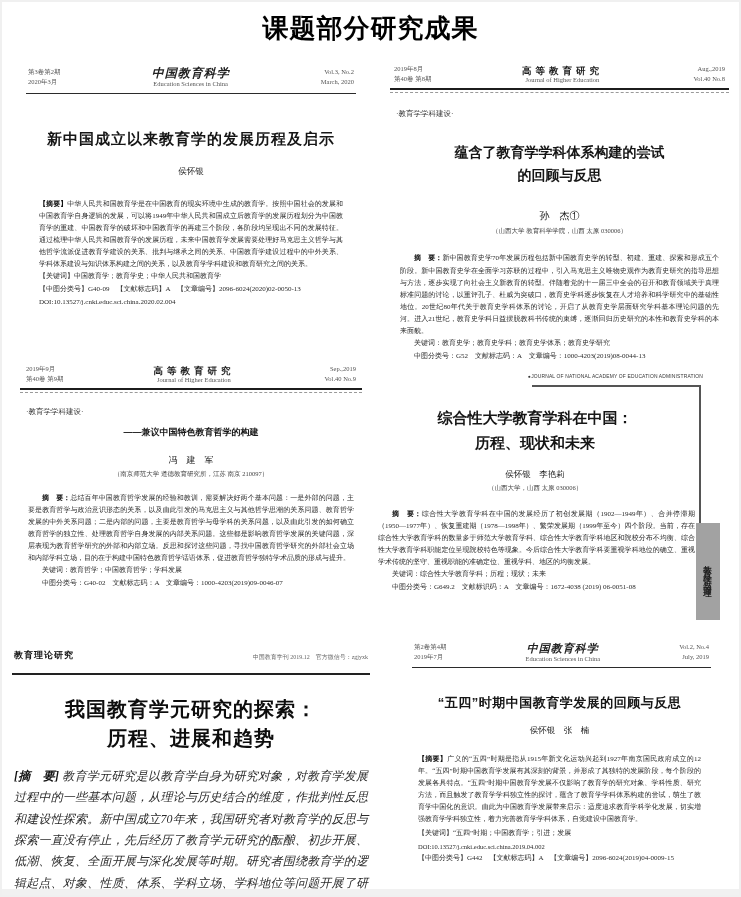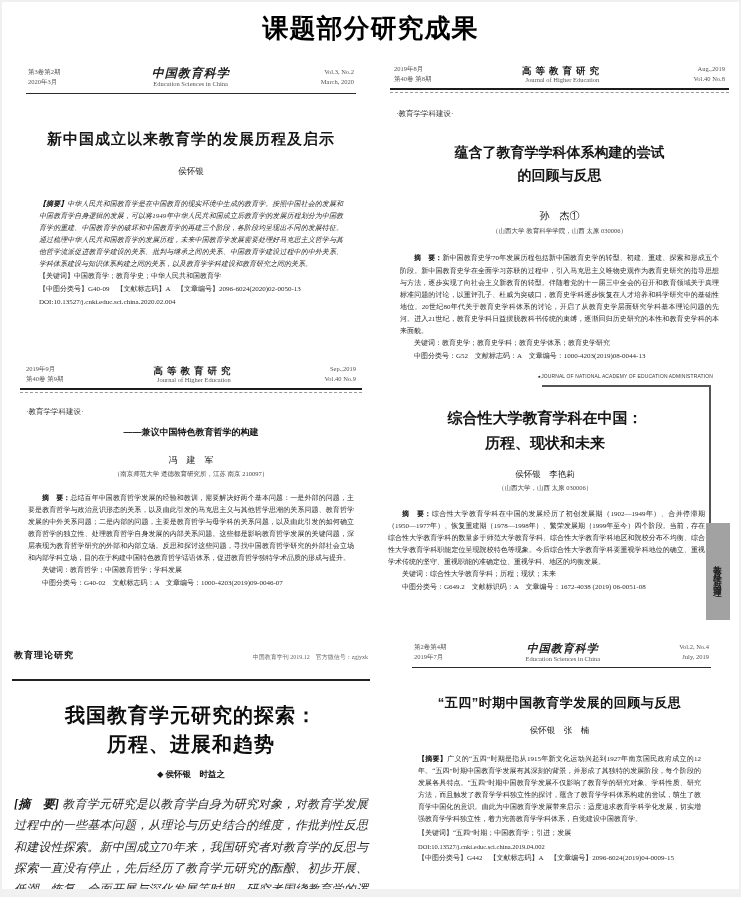--- a/index.html
+++ b/index.html
@@ -49,21 +49,21 @@
                    transform:scale(0.82); transform-origin:left top; white-space:nowrap; }
   .l-rule-h { position:absolute; background:#555; }
   .l-rule-v { position:absolute; background:#555; }
   .side-tab { position:absolute; background:#a2a2a2; color:#1f1f1f;
               writing-mode:vertical-rl; font-size:8.5px; font-weight:bold;
               letter-spacing:4px; display:flex; align-items:center;
               justify-content:center; font-family:"Liberation Sans",sans-serif; }
 
   
   .e-topbar { display:flex; justify-content:space-between; align-items:flex-end;
-              border-bottom:2px solid #222; padding:2px 2px 17px 2px; }
+              border-bottom:2px solid #222; padding:2px 2px 11px 2px; }
   .e-col { font-size:9px; font-weight:bold; color:#111;
            font-family:"Liberation Sans",sans-serif; letter-spacing:1px; }
   .e-issue { font-size:6px; color:#666; }
   .e-title { font-family:"DejaVu Serif","Liberation Serif",serif; font-weight:bold;
              font-size:20px; line-height:1.45; text-align:center; color:#0d0d0d;
              letter-spacing:1px; }
 
   .bottom-strip { position:absolute; left:0; bottom:0; width:100%; height:6px;
                   background:#f1f1f1; }
 </style>
@@ -85,21 +85,21 @@
         <div class="brand-en">Education Sciences in China</div>
       </div>
       <div class="side r">
         <div>Vol.3, No.2</div>
         <div>March, 2020</div>
       </div>
     </div>
     <div class="rule-thin" style="margin:5px 14px 0 14px;"></div>
     <div class="title-sans" style="font-size:15px; letter-spacing:1px; margin-top:36px;">新中国成立以来教育学的发展历程及启示</div>
     <div class="center" style="font-size:8.5px; margin-top:17px;">侯怀银</div>
-    <div class="abs" style="margin:20px 27px 0 27px;font-style:italic;"><b>【摘要】</b><span>中华人民共和国教育学是在中国教育的现实环境中生成的教育学。按照中国社会的发展和中国教育学自身逻辑的发展，可以将1949年中华人民共和国成立后教育学的发展历程划分为中国教育学的重建、中国教育学的破坏和中国教育学的再建三个阶段，各阶段均呈现出不同的发展特征。通过梳理中华人民共和国教育学的发展历程，未来中国教育学发展需要处理好马克思主义哲学与其他哲学流派促进教育学建设的关系、批判与继承之间的关系、中国教育学建设过程中的中外关系、学科体系建设与知识体系构建之间的关系，以及教育学学科建设和教育研究之间的关系。</span></div>
+    <div class="abs" style="margin:20px 27px 0 27px;"><b>【摘要】</b><span>中华人民共和国教育学是在中国教育的现实环境中生成的教育学。按照中国社会的发展和中国教育学自身逻辑的发展，可以将1949年中华人民共和国成立后教育学的发展历程划分为中国教育学的重建、中国教育学的破坏和中国教育学的再建三个阶段，各阶段均呈现出不同的发展特征。通过梳理中华人民共和国教育学的发展历程，未来中国教育学发展需要处理好马克思主义哲学与其他哲学流派促进教育学建设的关系、批判与继承之间的关系、中国教育学建设过程中的中外关系、学科体系建设与知识体系构建之间的关系，以及教育学学科建设和教育研究之间的关系。</span></div>
     <div class="small-line" style="margin:1px 27px 0 27px;">【关键词】中国教育学；教育学史；中华人民共和国教育学</div>
     <div class="small-line" style="margin:1px 27px 0 27px;">【中图分类号】G40-09　【文献标志码】A　【文章编号】2096-6024(2020)02-0050-13</div>
     <div class="small-line" style="margin:1px 27px 0 27px;">DOI:10.13527/j.cnki.educ.sci.china.2020.02.004</div>
   </div>
 
   <div class="panel" style="left:382px; top:58px; width:351px; height:306px;">
     <div class="jhdr" style="padding:4px 10px 0 10px;">
       <div class="side">
         <div>2019年8月</div>
         <div>第40卷 第8期</div>
@@ -146,21 +146,21 @@
     <div class="rule-dash" style="margin:2px 8px 0 8px;"></div>
     <div class="sec-label" style="margin:14px 0 0 14px;">·教育学学科建设·</div>
     <div class="title-sans" style="font-size:9px; margin-top:9px;">——兼议中国特色教育哲学的构建</div>
     <div class="center" style="font-size:9px; margin-top:15px;">冯　建　军</div>
     <div class="center" style="font-size:6.5px; color:#444; margin-top:3px;">（南京师范大学 道德教育研究所，江苏 南京 210097）</div>
     <div class="abs" style="margin:13px 16px 0 16px; text-indent:2em;"><b>摘　要：</b><span>总结百年中国教育哲学发展的经验和教训，需要解决好两个基本问题：一是外部的问题，主要是教育哲学与政治意识形态的关系，以及由此引发的马克思主义与其他哲学思潮的关系问题、教育哲学发展的中外关系问题；二是内部的问题，主要是教育哲学与母学科的关系问题，以及由此引发的如何确立教育哲学的独立性、处理教育哲学自身发展的内部关系问题。这些都是影响教育哲学发展的关键问题，深层表现为教育哲学研究的外部和内部立场。反思和探讨这些问题，寻找中国教育哲学研究的外部社会立场和内部学科立场，目的在于构建中国特色教育哲学话语体系，促进教育哲学独特学术品质的形成与提升。</span></div>
     <div class="small-line" style="margin:1px 16px 0 16px; text-indent:2em;">关键词：教育哲学；中国教育哲学；学科发展</div>
     <div class="small-line" style="margin:1px 16px 0 16px; text-indent:2em;font-family:Liberation Serif, serif;">中图分类号：G40-02　文献标志码：A　文章编号：1000-4203(2019)09-0046-07</div>
   </div>
 
-  <div class="panel" style="left:378px; top:366px; width:351px; height:272px;">
+  <div class="panel" style="left:368px; top:366px; width:351px; height:272px;">
     <div class="jonaea-banner" style="top:6px; left:158px;">●JOURNAL OF NATIONAL ACADEMY OF EDUCATION ADMINISTRATION</div>
     <div class="l-rule-h" style="top:17px; left:162px; width:169px; height:1.5px;"></div>
     <div class="l-rule-v" style="top:17px; left:329px; width:2px; height:138px;"></div>
     <div style="width:330px;">
       <div class="title-sans" style="font-size:15px; line-height:1.65; margin-top:38px;">
         <div>综合性大学教育学科在中国：</div>
         <div>历程、现状和未来</div>
       </div>
       <div class="center" style="font-size:8.5px; margin-top:13px;">侯怀银　李艳莉</div>
       <div class="center" style="font-size:6.5px; color:#444; margin-top:3px;">（山西大学，山西 太原 030006）</div>
@@ -173,21 +173,20 @@
 
   <div class="panel" style="left:10px; top:645px; width:358px; height:246px;">
     <div class="e-topbar">
       <div class="e-col">教育理论研究</div>
       <div class="e-issue">中国教育学刊 2019.12　官方微信号：zgjyxk</div>
     </div>
     <div class="e-title" style="margin-top:20px;">
       <div>我国教育学元研究的探索：</div>
       <div>历程、进展和趋势</div>
     </div>
-    <div class="center" style="font-size:8.5px; font-weight:bold; margin-top:10px;">◆ 侯怀银　时益之</div>
     <div class="abs kai" style="margin:13px 2px 0 2px;"><b>[摘　要]</b> <span>教育学元研究是以教育学自身为研究对象，对教育学发展过程中的一些基本问题，从理论与历史结合的维度，作批判性反思和建设性探索。新中国成立70年来，我国研究者对教育学的反思与探索一直没有停止，先后经历了教育学元研究的酝酿、初步开展、低潮、恢复、全面开展与深化发展等时期。研究者围绕教育学的逻辑起点、对象、性质、体系、学科立场、学科地位等问题开展了研究，坚持史论结合原则，通过对教育学史与元教育学的研究，梳理了教育学的历史发展，并从教育学中国化到中国教育学的建构以及对教育学派的研究，梳理了教育学的发展命运。今后，我国教育学元研究应树立以下趋势：明确问题意识，推进教育学基本问题的反思与探索；开展科学、全面的“分析”，增强教育学的自觉意识；重视继承与创新，形成原创性的理论成果；培育内在力量，促使研究主体走向理论自觉。</span></div>
     <div class="small-line kai" style="margin:1px 2px 0 2px;">[关键词] 新中国70年；教育学元研究；教育学科；元教育学；中国教育学</div>
 
   </div>
 
   <div class="panel" style="left:382px; top:636px; width:351px; height:255px;">
     <div class="jhdr" style="padding:4px 26px 0 30px;">
       <div class="side">
         <div>第2卷第4期</div>
         <div>2019年7月</div>

